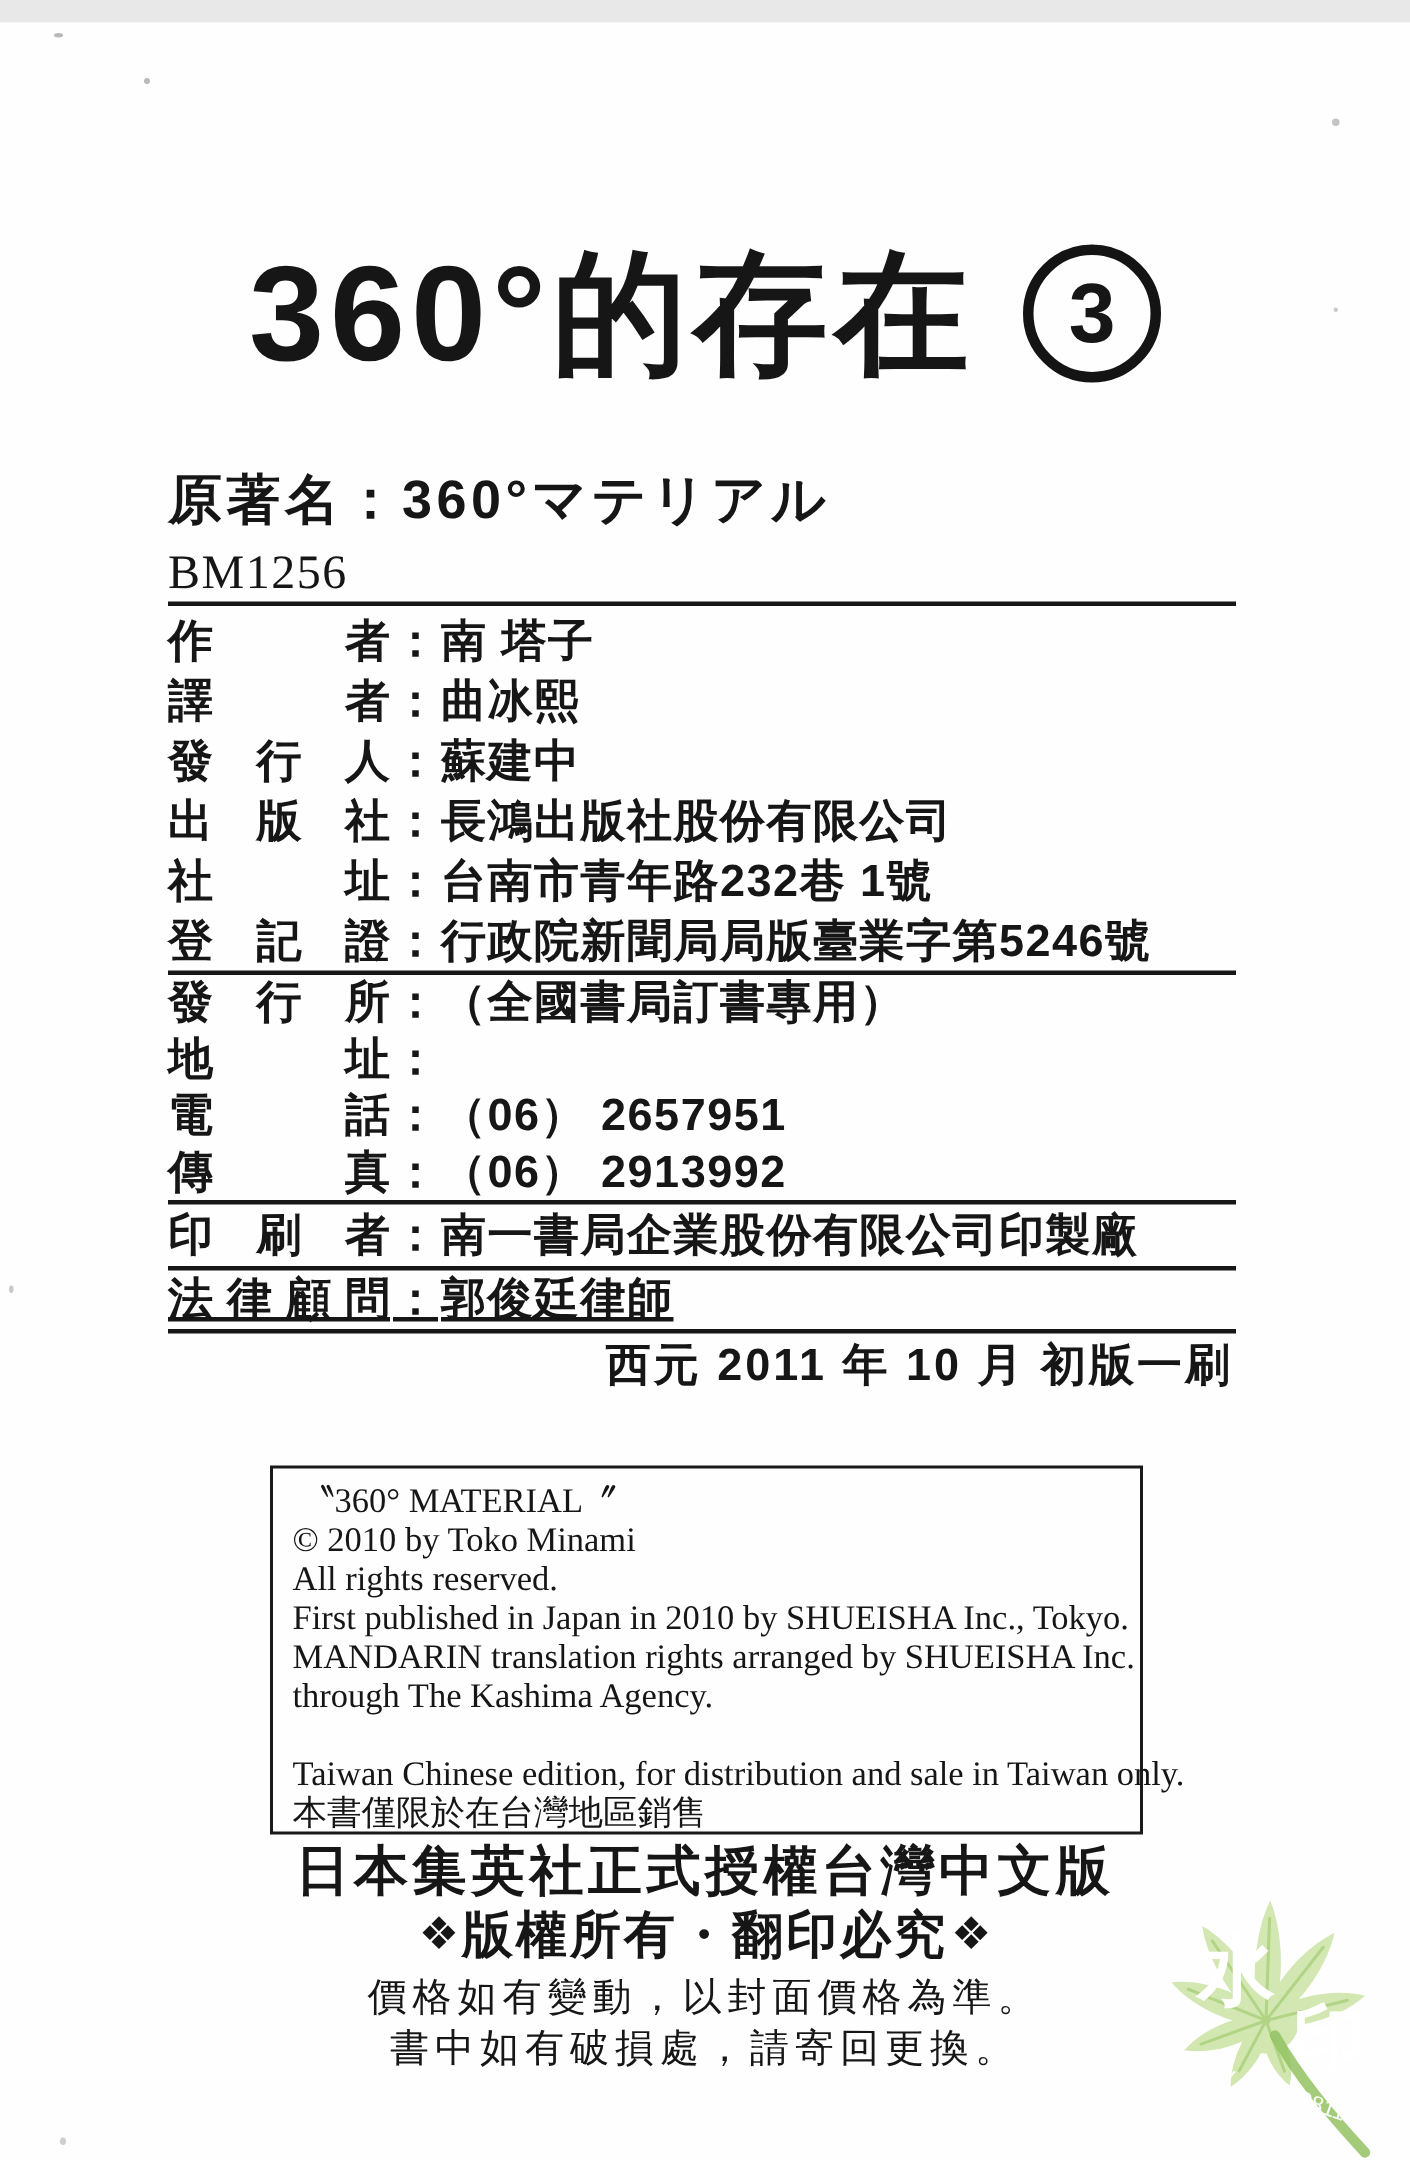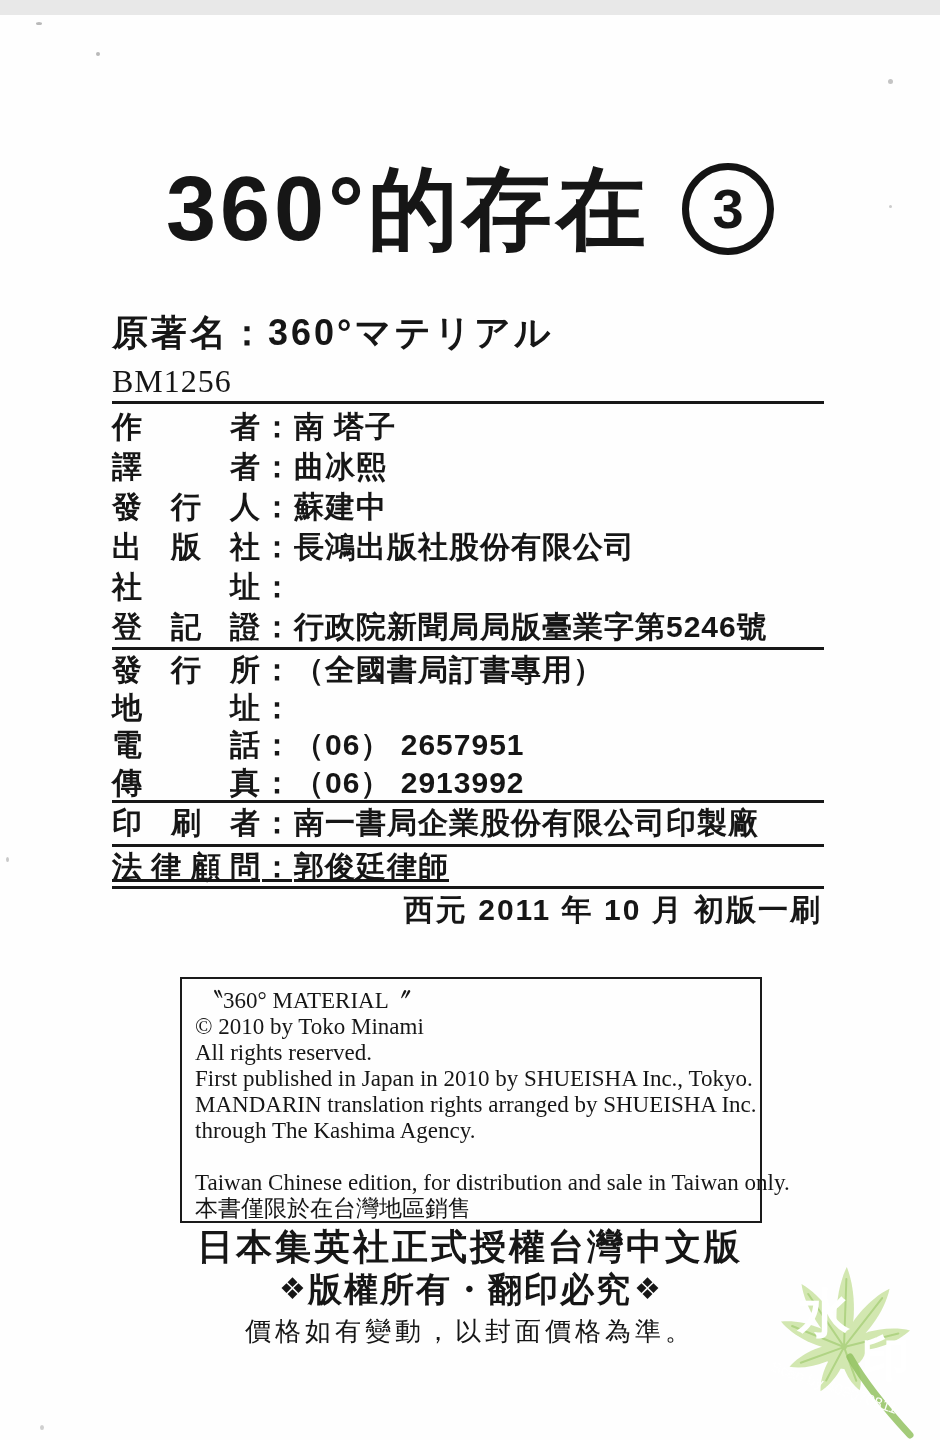--- a/index.html
+++ b/index.html
@@ -32,21 +32,21 @@
     font-size:36px;font-weight:bold;letter-spacing:3px;white-space:nowrap;
   }
   .book-code{
     position:absolute;top:348px;left:112px;
     font-family:"Liberation Serif","DejaVu Serif",serif;
     font-size:32px;letter-spacing:1px;
   }
   .rule0{position:absolute;top:386px;left:112px;width:712px;height:3px;background:#171717;}
   
   .ctable{position:absolute;top:392px;left:112px;width:712px;display:flex;flex-direction:column;}
-  .crow{display:flex;align-items:flex-start;font-weight:bold;font-size:30px;white-space:nowrap;}
+  .crow{display:flex;align-items:center;font-weight:bold;font-size:30px;white-space:nowrap;}
   .g1{height:40px;}
   .g2{height:37.5px;}
   .g3{height:41px;}
   .g4{height:39px;text-decoration:underline;}
   .clabel{
     width:148px;flex:0 0 148px;
     text-align:justify;text-align-last:justify;
     -moz-text-align-last:justify;
   }
   .ccolon{flex:0 0 auto;margin:0 2px 0 2px;}
@@ -125,20 +125,21 @@
       <span class="cvalue">蘇建中</span>
     </div>
     <div class="crow g1">
       <span class="clabel">出版社</span>
       <span class="ccolon">：</span>
       <span class="cvalue">長鴻出版社股份有限公司</span>
     </div>
     <div class="crow g1">
       <span class="clabel">社址</span>
       <span class="ccolon">：</span>
+      <span class="cvalue">台南市青年路232巷 1號</span>
     </div>
     <div class="crow g1">
       <span class="clabel">登記證</span>
       <span class="ccolon">：</span>
       <span class="cvalue">行政院新聞局局版臺業字第5246號</span>
     </div>
 
     <div class="hrule"></div>
 
     <div class="crow g2">
@@ -194,20 +195,21 @@
     <div class="box-line">本書僅限於在台灣地區銷售</div>
   </div>
 
   <div class="f-center f1">日本集英社正式授權台灣中文版</div>
 
   <div class="f-center note n1">價格如有變動，以封面價格為準。</div>
 
   <div class="f-center f2">
     <span class="diamond">❖</span><span class="mid">版權所有・翻印必究</span><span class="diamond">❖</span>
   </div>
+  <div class="f-center note n2">書中如有破損處，請寄回更換。</div>
 
   <div class="watermark">
     <svg width="182" height="202" viewBox="0 0 182 202" xmlns="http://www.w3.org/2000/svg">
       <g transform="translate(86,94)" opacity="0.82" fill="#c9e2a0">
         <circle cx="0" cy="0" r="22"></circle>
         <path transform="rotate(-68)" d="M0,8 C-13,-16 -10,-50 0,-68 C10,-50 13,-16 0,8 Z"></path>
         <path transform="rotate(-34)" d="M0,8 C-13,-18 -10,-56 0,-76 C10,-56 13,-18 0,8 Z"></path>
         <path transform="rotate(2)" d="M0,8 C-13,-18 -10,-58 0,-80 C10,-58 13,-18 0,8 Z"></path>
         <path transform="rotate(38)" d="M0,8 C-13,-18 -10,-54 0,-74 C10,-54 13,-18 0,8 Z"></path>
         <path transform="rotate(76)" d="M0,8 C-13,-16 -10,-50 0,-68 C10,-50 13,-16 0,8 Z"></path>

